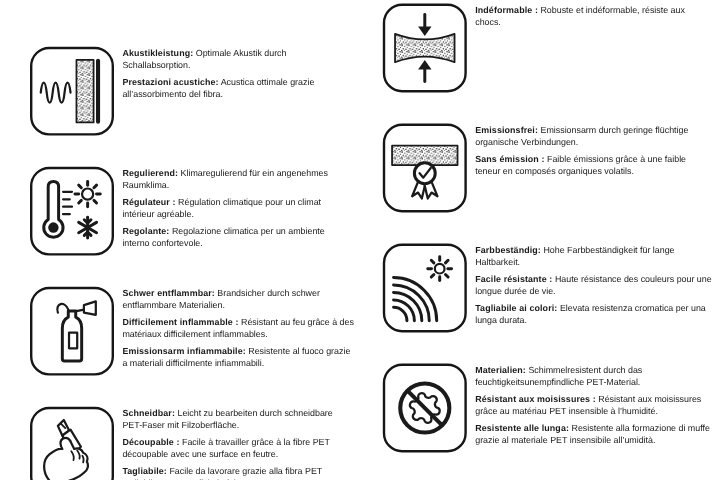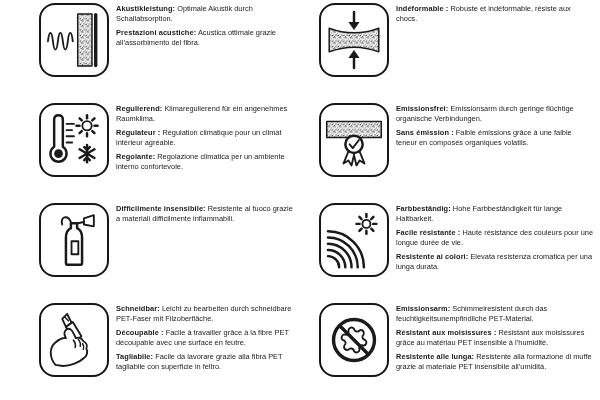--- a/index.html
+++ b/index.html
@@ -9,21 +9,21 @@
     color:#1a1a1a;font-size:7.4px;line-height:1.33;
     -webkit-font-smoothing:antialiased;
   }
   .grid{
     display:grid;
     grid-template-columns:300px 300px;
     grid-auto-rows:100px;
     width:600px;height:400px;
   }
   .card{display:flex;align-items:flex-start;box-sizing:border-box;padding-top:3px;}
-  .card.left{padding-left:39px;padding-right:5px;}
+  .card.left{padding-left:25px;padding-right:5px;margin-top:36px;}
   .card.right{padding-left:19px;padding-right:5px;}
   .iconbox{
     flex:0 0 auto;width:70px;height:74px;box-sizing:border-box;
     border:2.5px solid #161616;border-radius:16px;
     display:flex;align-items:center;justify-content:center;
     background:#fff;
   }
   .txt{margin-left:7px;width:198px;padding-top:1px;}
   .txt p{margin:0 0 4.5px 0;}
   .txt b{font-weight:bold;letter-spacing:.1px;}
@@ -145,21 +145,23 @@
     <div class="iconbox">
       <svg class="ic" width="62" height="64" viewBox="0 0 100 100">
         <path d="M37,87 V46 Q37,35 45,31 V23 H55 V31 Q63,35 63,46 V87 Q63,90 60,90 H40 Q37,90 37,87 Z"></path>
         <path class="t" d="M45,21 C40,9 27,12 31,25"></path>
         <line class="t" x1="56" y1="23" x2="66" y2="21"></line>
         <path class="t" d="M66,15 L82,10 L82,28 L66,25 Z"></path>
         <rect class="t" x="46" y="52" width="11" height="21"></rect>
       </svg>
     </div>
     <div class="txt">
-      <p><b>Difficilmente insensibile:</b> <span>Resistente al fuoco grazie a materiali difficilmente infiammabili.</span></p>
+      <p><b>Schwer entflammbar:</b> <span>Brandsicher durch schwer entflammbare Materialien.</span></p>
+      <p><b>Difficilement inflammable :</b> <span>Résistant au feu grâce à des matériaux difficilement inflammables.</span></p>
+      <p><b>Emissionsarm infiammabile:</b> <span>Resistente al fuoco grazie a materiali difficilmente infiammabili.</span></p>
     </div>
   </section>
 
   <section class="card right">
     <div class="iconbox">
       <svg class="ic" width="62" height="64" viewBox="0 0 100 100">
         <g class="t">
           <path d="M8,76 A18,18 0 0 1 26,94"></path>
           <path d="M8,66 A28,28 0 0 1 36,94"></path>
           <path d="M8,56 A38,38 0 0 1 46,94"></path>
@@ -175,21 +177,21 @@
           <line x1="77.8" y1="16.2" x2="81.3" y2="12.7"></line>
             <line x1="62.2" y1="16.2" x2="58.7" y2="12.7"></line>
           <line x1="77.8" y1="31.8" x2="81.3" y2="35.3"></line>
             <line x1="62.2" y1="31.8" x2="58.7" y2="35.3"></line>
         </g>
       </svg>
     </div>
     <div class="txt">
       <p><b>Farbbeständig:</b> <span>Hohe Farbbeständigkeit für lange Haltbarkeit.</span></p>
       <p><b>Facile résistante :</b> <span>Haute résistance des couleurs pour une longue durée de vie.</span></p>
-      <p><b>Resistente ai colori:</b> <span>Elevata resistenza cromatica per una lunga durata.</span></p>
+      <p><b>Tagliabile ai colori:</b> <span>Elevata resistenza cromatica per una lunga durata.</span></p>
     </div>
   </section>
 
   <section class="card left">
     <div class="iconbox">
       <svg class="ic" width="62" height="64" viewBox="0 0 100 100">
         <path class="w t" d="M31,16 L39,8 L46,22 L37,29 Z"></path>
         <line class="t2" x1="35" y1="13" x2="41" y2="19"></line>
         <path class="w t" d="M37,29 L48,21 L62,44 L50,54 Z"></path>
         <path class="w t" d="M20,90 C10,78 10,62 20,54 C26,49 32,46 37,47 C34,42 33,36 38,33 C43,30 47,34 49,39 L53,47 C58,45 63,47 65,52 C70,54 72,59 70,64 C73,69 71,76 66,79 C59,86 44,92 32,92 Z"></path>
@@ -207,19 +209,19 @@
 
   <section class="card right">
     <div class="iconbox">
       <svg class="ic" width="62" height="64" viewBox="0 0 100 100">
         <path class="t" d="M68,50 A5,5 0 0 1 65.6,59 A5,5 0 0 0 59,65.6 A5,5 0 0 1 50,68 A5,5 0 0 0 41,65.6 A5,5 0 0 1 34.4,59 A5,5 0 0 0 32,50 A5,5 0 0 1 34.4,41 A5,5 0 0 0 41,34.4 A5,5 0 0 1 50,32 A5,5 0 0 0 59,34.4 A5,5 0 0 1 65.6,41 A5,5 0 0 0 68,50 Z"></path>
         <line class="hv" x1="27" y1="27" x2="73" y2="73"></line>
         <circle class="hv" cx="50" cy="50" r="33"></circle>
       </svg>
     </div>
     <div class="txt">
-      <p><b>Emissionsarm:</b> <span>Schimmelresistent durch das feuchtigkeitsunempfindliche PET-Material.</span></p>
+      <p><b>Materialien:</b> <span>Schimmelresistent durch das feuchtigkeitsunempfindliche PET-Material.</span></p>
       <p><b>Résistant aux moisissures :</b> <span>Résistant aux moisissures grâce au matériau PET insensible à l’humidité.</span></p>
       <p><b>Resistente alle lunga:</b> <span>Resistente alla formazione di muffe grazie al materiale PET insensibile all’umidità.</span></p>
     </div>
   </section>
 
 </div>
 
 </body></html>

